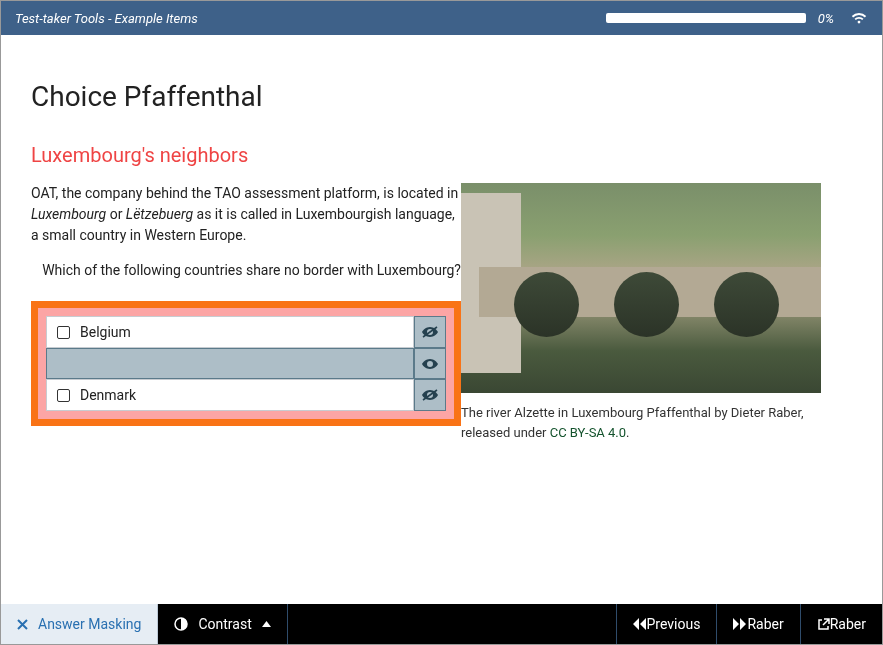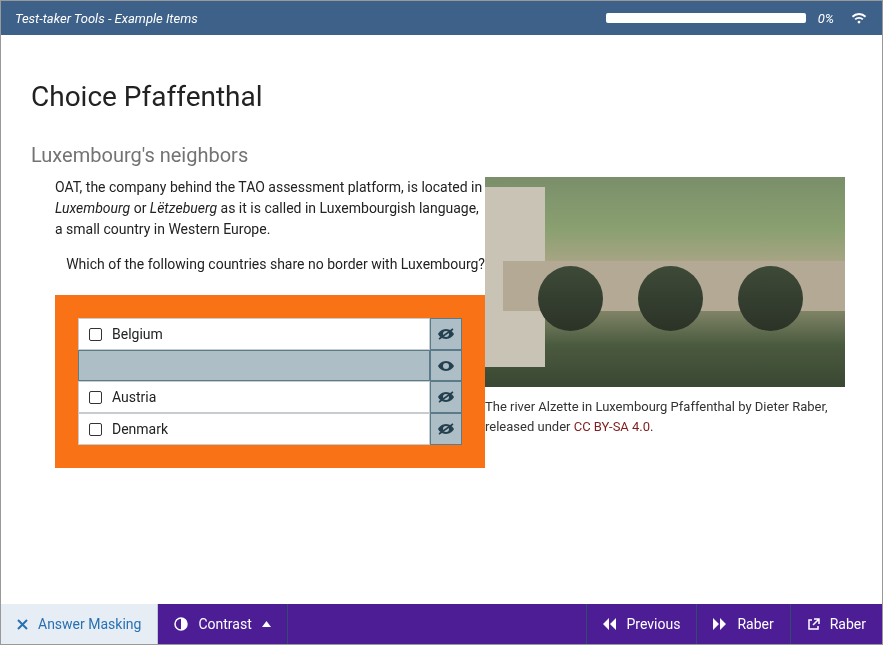--- a/index.html
+++ b/index.html
@@ -47,46 +47,45 @@
 }
 h1.page-title {
   font-size: 28px;
   font-weight: 400;
   margin-bottom: 30px;
   color: #222;
 }
 h2.subtitle {
   font-size: 20px;
   font-weight: 400;
-  margin-bottom: 10px;
-  color: #737373;
+  margin-bottom: 16px;
+  color: #ef4444;
 }
 .two-col {
   display: flex;
-  margin-left: 24px;
 }
 .left-col { flex: 1; max-width: 430px;}
 .right-col { width: 360px; }
 .intro-text {
   font-size: 14px;
   line-height: 1.5;
   margin-bottom: 14px;
   color: #222;
 }
 .intro-text em { font-style: italic; }
 .question-text {
   font-size: 14px;
   line-height: 1.5;
   margin-bottom: 20px;
   text-align: right;
 }
 .choice-box {
-  border: 3px solid #f97316;
-  background: #f97316;
-  padding: 20px;
+  border: 7px solid #f97316;
+  background: #fca5a5;
+  padding: 8px;
 }
 .choice-row {
   display: flex;
   align-items: stretch;
   margin-bottom: 0;
 }
 .choice-row + .choice-row { margin-top: 0; }
 .choice-main {
   flex: 1;
   display: flex;
@@ -150,24 +149,24 @@
 .bldg{
   position:absolute; left:0; top:10px; width:60px; height:180px;
   background:#c9c3b5;
 }
 .caption {
   font-size: 13px;
   color: #333;
   margin-top: 10px;
   line-height: 1.5;
 }
-.caption a { color: #7f1d1d; text-decoration: none; }
+.caption a { color: #14532d; text-decoration: none; }
 
 .bottombar {
-  background: #4c1d95;
+  background: #000000;
   height: 40px;
   display: flex;
   align-items: stretch;
   color: #fff;
   font-size: 14px;
 }
 .bb-btn {
   display: flex;
   align-items: center;
   padding: 0 16px;
@@ -178,21 +177,20 @@
 .bb-btn.active {
   background: #e6edf4;
   color: #2970b1;
   border-right: 1px solid #bcc9d7;
 }
 .bb-spacer { flex: 1; }
 .bb-nav {
   display: flex;
   align-items: center;
   padding: 0 16px;
-  gap: 10px;
   cursor: pointer;
   border-left: 1px solid #2f4c6b;
 }
 svg { display:block; }
 </style>
 </head>
 <body>
 
 <div class="app">
   <div class="topbar">
@@ -231,32 +229,20 @@
             </div>
           </div>
           <div class="choice-row masked">
             <div class="choice-main">
 
               <span class="choice-label"></span>
             </div>
             <div class="mask-toggle">
               <svg width="18" height="12" viewBox="0 0 18 12">
                   <path fill="#25414f" d="M9 1C5 1 2 4 1 6c1 2 4 5 8 5s7-3 8-5c-1-2-4-5-8-5zm0 8a3 3 0 110-6 3 3 0 010 6z"></path>
-                </svg>
-            </div>
-          </div>
-          <div class="choice-row">
-            <div class="choice-main">
-              <span class="choice-cb"></span>
-              <span class="choice-label">Austria</span>
-            </div>
-            <div class="mask-toggle">
-              <svg width="18" height="12" viewBox="0 0 18 12">
-                  <path fill="#25414f" d="M9 1C5 1 2 4 1 6c1 2 4 5 8 5s7-3 8-5c-1-2-4-5-8-5zm0 8a3 3 0 110-6 3 3 0 010 6z"></path>
-                  <line x1="2" y1="11" x2="16" y2="1" stroke="#25414f" stroke-width="1.6"></line>
                 </svg>
             </div>
           </div>
           <div class="choice-row">
             <div class="choice-main">
               <span class="choice-cb"></span>
               <span class="choice-label">Denmark</span>
             </div>
             <div class="mask-toggle">
               <svg width="18" height="12" viewBox="0 0 18 12">

